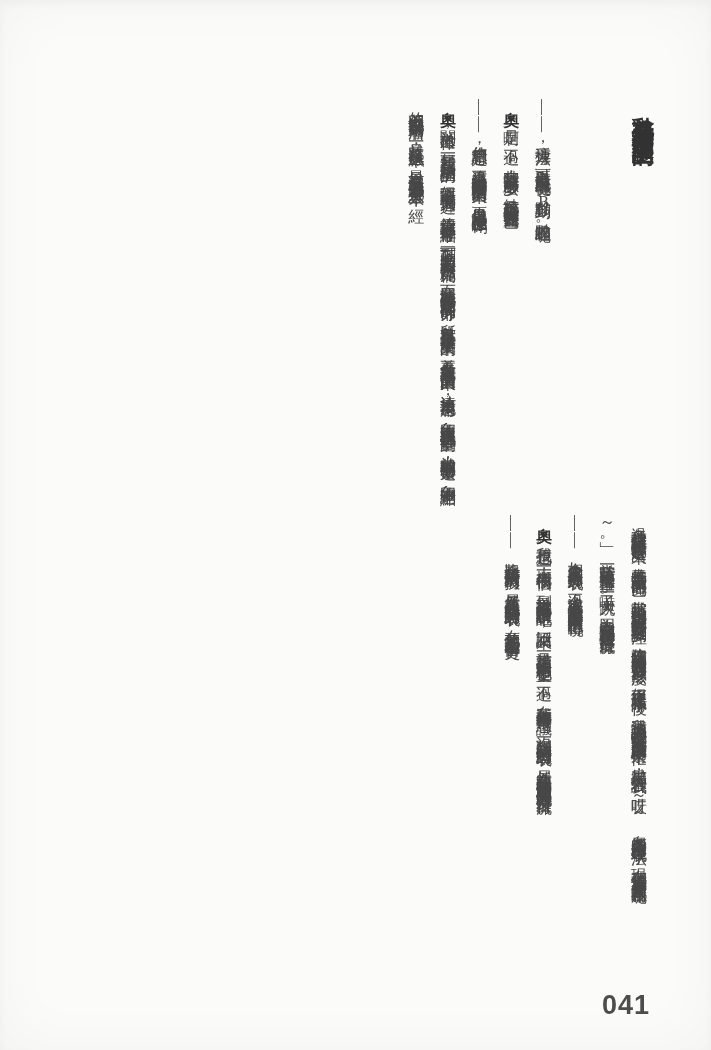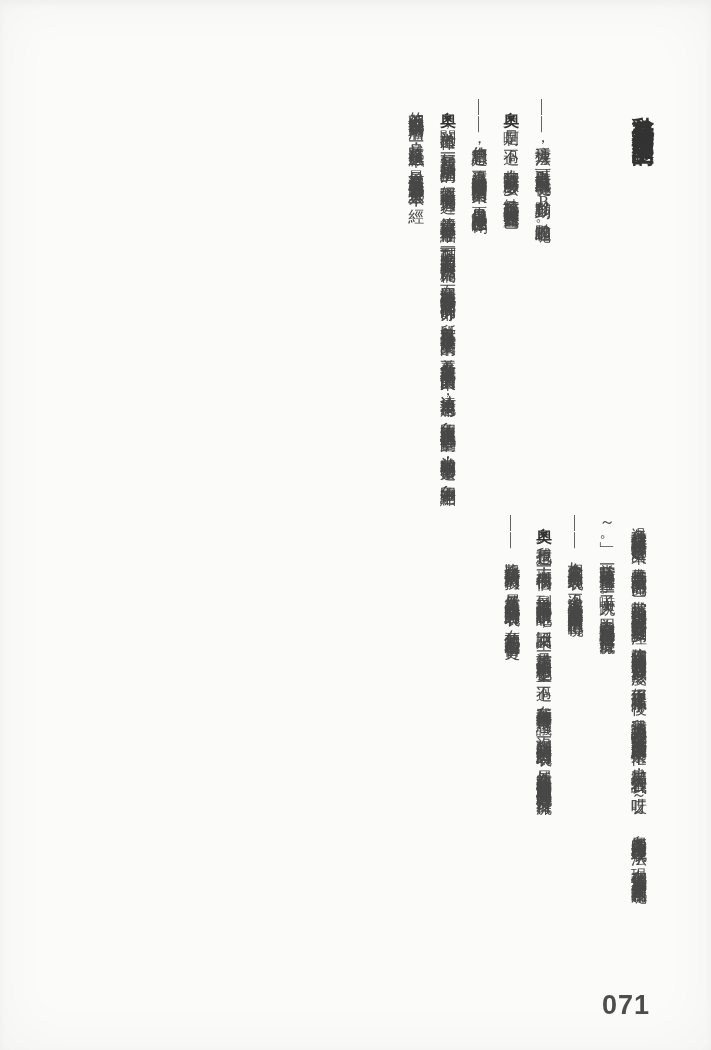--- a/index.html
+++ b/index.html
@@ -74,15 +74,15 @@
       <p><strong>奧</strong>　關於出道作，起初我是一頁一頁精塗細描的。但隨著截稿期一天天逼近，儘管前半部畫得非常仔細，可剩下的一半卻必須在三天內全部完稿，而這個乳首殘像的分鏡是非常後面的部分，所以其實是在最後三天才畫出來的。差不多是急就章下硬擠出來的東西。連沾水筆也沒有用，印象中連主線也是用代針筆畫的。由於截稿期限非常緊迫，印象中連網點的部分也幾乎沒有用到漸層，就是一路瘋狂飆車，最後只有這個乳首殘像的地方不想太草率，經</p>
     </div>
 
   <div class="vblock body-block bottom-body">
       <p>過各種嘗試錯誤後才好不容易趕了出來。真的是全憑當下的感覺而已。當然那時也沒想到這種表現竟然會受到這麼多關注。這部作品剛得獎的時候明明還沒什麼熱度，但後來連載了一陣子後，我透過認識的人找了某位在成人漫畫界活躍的助手來幫忙。結果那個人告訴我，「哎呀～～奧老師您用的這種表現手法，現在我們成人漫畫界裡面大家都在用呢～～」。當時我才第一次知道這件事，嚇了一大跳。因為我完全沒想到這技法居然會這麼流行。</p>
       <p>——如今真的是眾人皆知的表現，不過或許很多人連這最初是奧老師帶頭使用的也不曉得。</p>
       <p><strong>奧</strong>　我想也是。大概一個模仿一個，到最後誰也搞不清楚誰模仿誰了吧？話說回來，誰是第一個使用的一點也不重要。不過，在我看來卻覺得很不可思議。沒想到我一時興起想到的表現，居然會在跟我待的漫畫領域稍有不同的地方變得這麼流行。</p>
       <p>——比起自己苦苦鑽研出的技巧，居然是在火燒屁股時臨時想到的表現，在其他的業界成為名留青史</p>
     </div>
 
-  <div class="pagenum">071</div>
+  <div class="pagenum">041</div>
 
 </div>
 
 </body></html>

